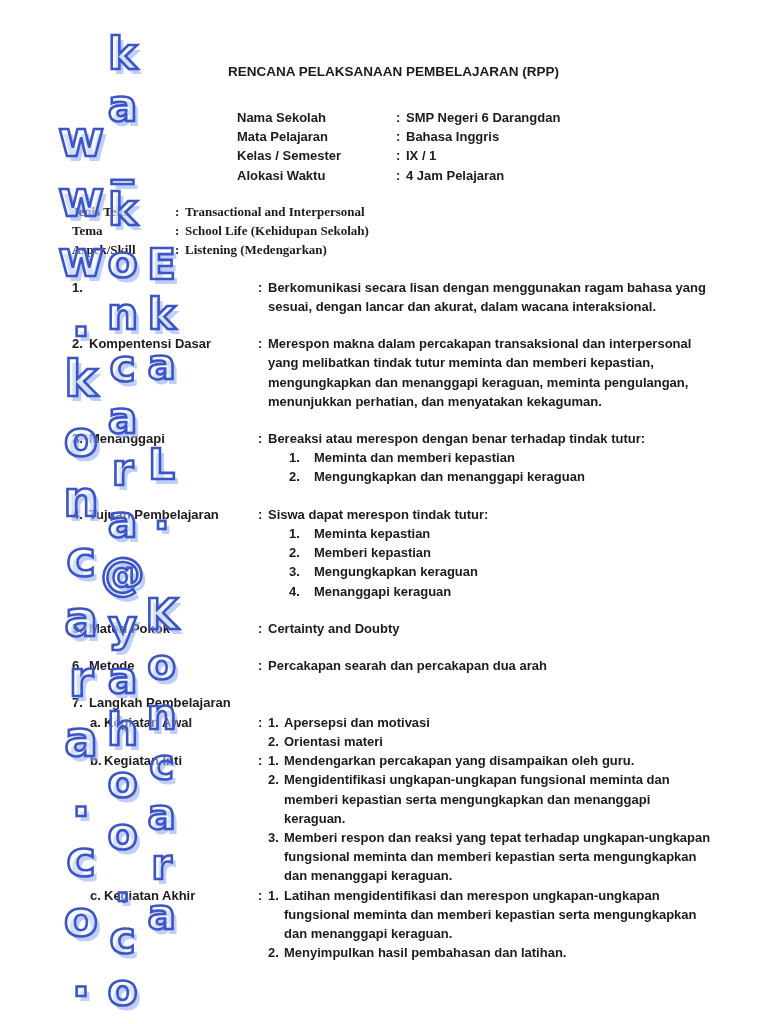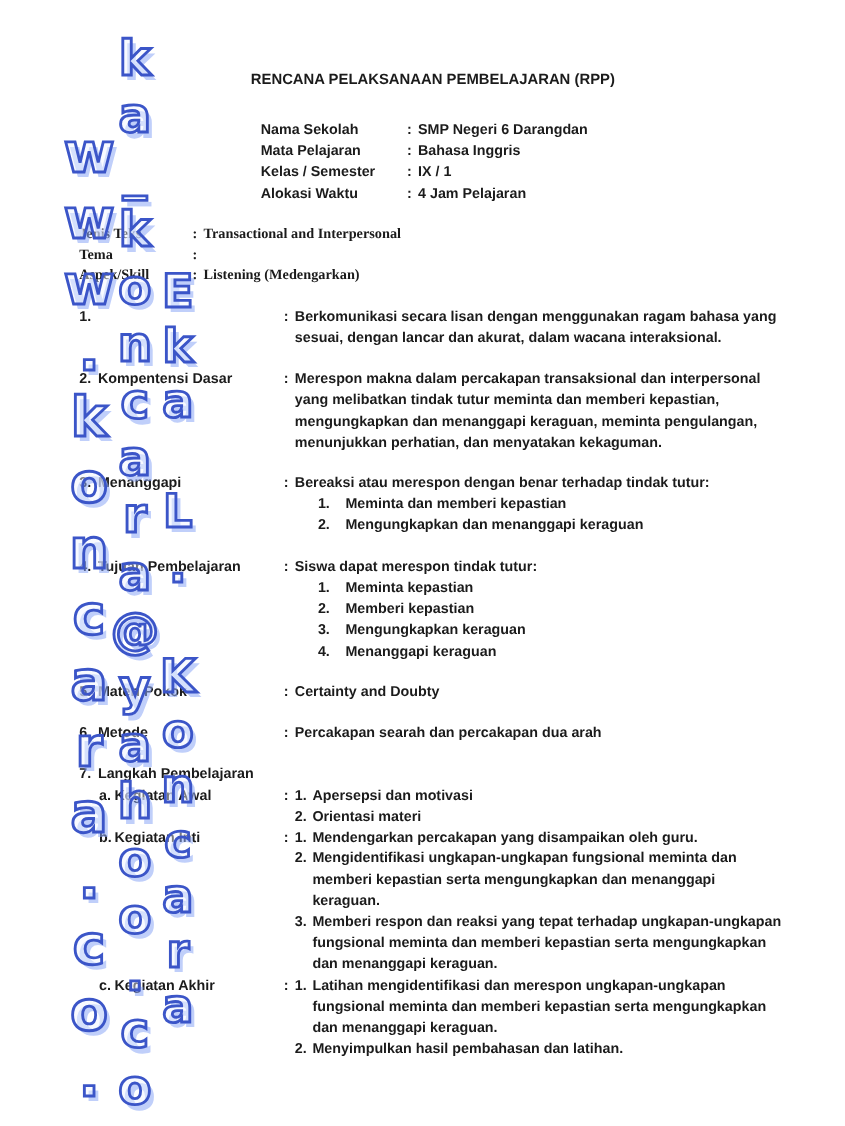--- a/index.html
+++ b/index.html
@@ -44,21 +44,21 @@
     padding: 62px 53px 0 72px;
     border-radius: 22px;
   }
   .doc-title {
     text-align: center;
     font-size: 13.5px;
     margin-bottom: 26px;
   }
 
   .info-block { margin-left: 165px; margin-bottom: 17px; }
-  .info-row { display: grid; grid-template-columns: 133px 1fr; }
+  .info-row { display: grid; grid-template-columns: 133px 1fr; gap: 26px; }
   .pair { display: flex; }
   .pair .sep { width: 10px; flex: 0 0 auto; }
 
   .meta-block { margin-bottom: 18px; }
   .meta-row { display: grid; grid-template-columns: 103px 1fr; font-family: Liberation Serif, serif; }
 
   .section {
     display: grid;
     grid-template-columns: 186px 10px 1fr;
     margin-bottom: 18px;
@@ -129,20 +129,21 @@
         <span>Jenis Teks</span>
         <span class="pair">
             <span class="sep">:</span>
             <span>Transactional and Interpersonal</span>
           </span>
       </div>
       <div class="meta-row">
         <span>Tema</span>
         <span class="pair">
             <span class="sep">:</span>
+            <span>School Life (Kehidupan Sekolah)</span>
           </span>
       </div>
       <div class="meta-row">
         <span>Aspek/Skill</span>
         <span class="pair">
             <span class="sep">:</span>
             <span>Listening (Medengarkan)</span>
           </span>
       </div>
     </div>

